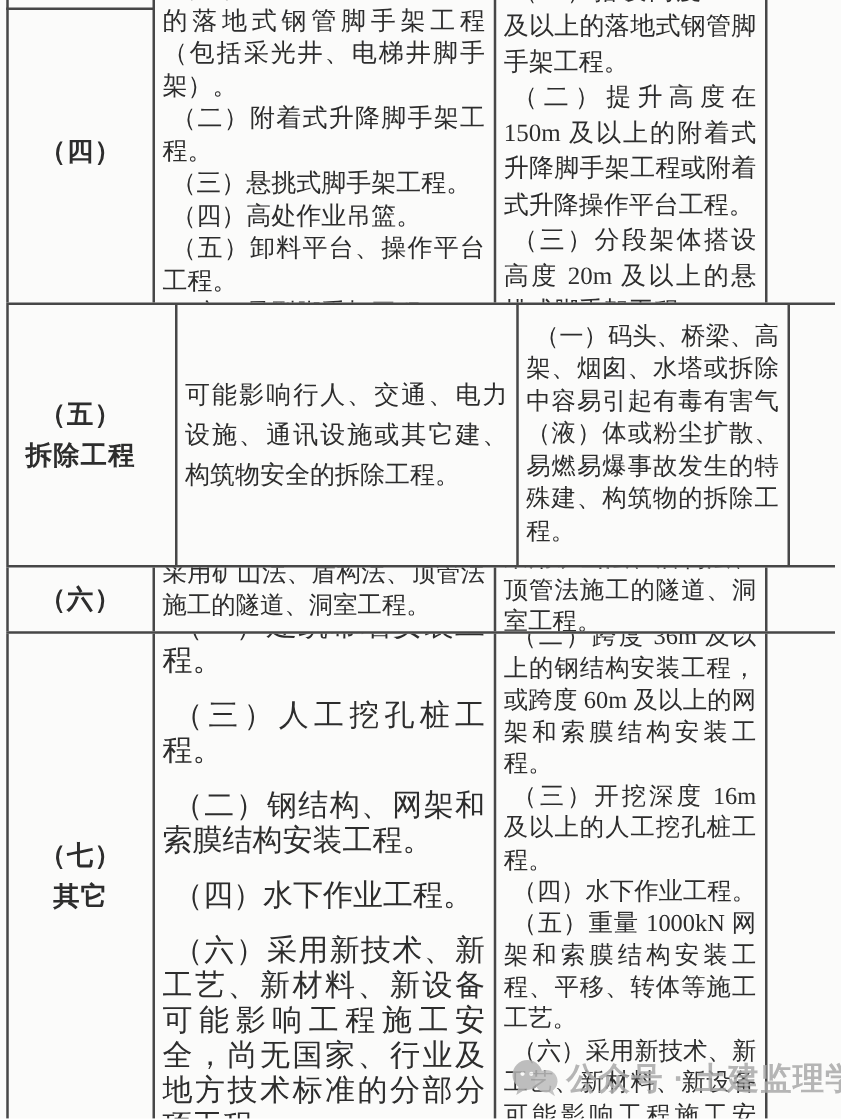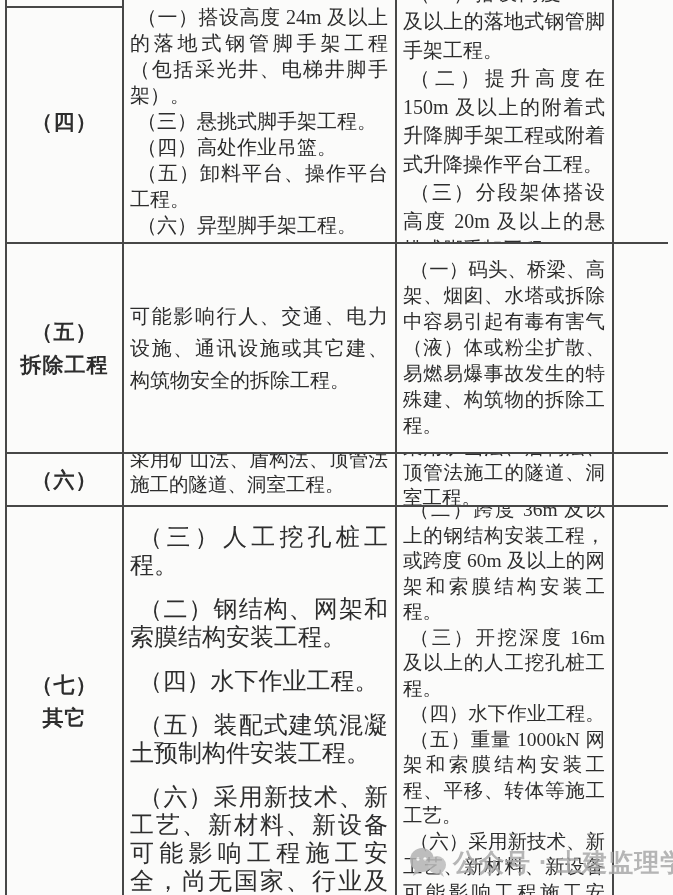--- a/index.html
+++ b/index.html
@@ -39,21 +39,21 @@
     text-indent:0.35em;
   }
   .plain p { text-indent:0; }
   
   .r1 { height:242px; }
   .r2 { height:210px; }
   .r3 { height:53px;  }
   .r4 { height:390px; }
   .r1 .mid  { font-size:20px; line-height:26px; }
   .r1 .rgt  { font-size:20px; line-height:28.5px; }
-  .r2 .mid  { font-size:20px; line-height:32px; }
+  .r2 .mid  { font-size:20px; line-height:32px;margin-left:18px; }
   .r2 .rgt  { font-size:19.5px; line-height:26px; }
   .r3 .mid, .r3 .rgt { font-size:19.5px; line-height:25px; padding-top:1px; padding-bottom:16px; }
   .r4 .mid  { font-size:24px; line-height:28px;gap:16px; }
   .r4 .rgt  { font-size:19.5px; line-height:25.5px; }
   
   .top-seg {
     position:absolute; left:5px; top:6px;
     width:119px; height:2px; background:#474747;
   }
   
@@ -74,20 +74,21 @@
   <div class="top-seg"></div>
 
   <div class="tbl">
 
     <div class="row r1">
       <div class="cell cat">
         <div>（四）</div>
       </div>
       <div class="cell mid body-cell">
         <p>（一）搭设高度 24m 及以上的落地式钢管脚手架工程（包括采光井、电梯井脚手架）。</p>
+        <p>（二）附着式升降脚手架工程。</p>
         <p>（三）悬挑式脚手架工程。</p>
         <p>（四）高处作业吊篮。</p>
         <p>（五）卸料平台、操作平台工程。</p>
         <p>（六）异型脚手架工程。</p>
       </div>
       <div class="cell rgt last body-cell">
         <p>（一）搭设高度 50m 及以上的落地式钢管脚手架工程。</p>
         <p>（二）提升高度在 150m 及以上的附着式升降脚手架工程或附着式升降操作平台工程。</p>
         <p>（三）分段架体搭设高度 20m 及以上的悬挑式脚手架工程。</p>
       </div>
@@ -121,21 +122,20 @@
     <div class="row r4 row-sep">
       <div class="cell cat">
         <div>（七）</div>
         <div>其它</div>
       </div>
       <div class="cell mid body-cell">
         <p>（一）建筑幕墙安装工程。</p>
         <p>（三）人工挖孔桩工程。</p>
         <p>（二）钢结构、网架和索膜结构安装工程。</p>
         <p>（四）水下作业工程。</p>
-        <p>（五）装配式建筑混凝土预制构件安装工程。</p>
         <p>（六）采用新技术、新工艺、新材料、新设备可能影响工程施工安全，尚无国家、行业及地方技术标准的分部分项工程。</p>
       </div>
       <div class="cell rgt last body-cell">
         <p>（一）施工高度 50m 及以上的建筑幕墙安装工程。</p>
         <p>（二）跨度 36m 及以上的钢结构安装工程，或跨度 60m 及以上的网架和索膜结构安装工程。</p>
         <p>（三）开挖深度 16m 及以上的人工挖孔桩工程。</p>
         <p>（四）水下作业工程。</p>
         <p>（五）重量 1000kN 网架和索膜结构安装工程、平移、转体等施工工艺。</p>
         <p>（六）采用新技术、新工艺、新材料、新设备可能影响工程施工安全，尚无国家、行业及地方技术标准的分部分项工程。</p>
       </div>

